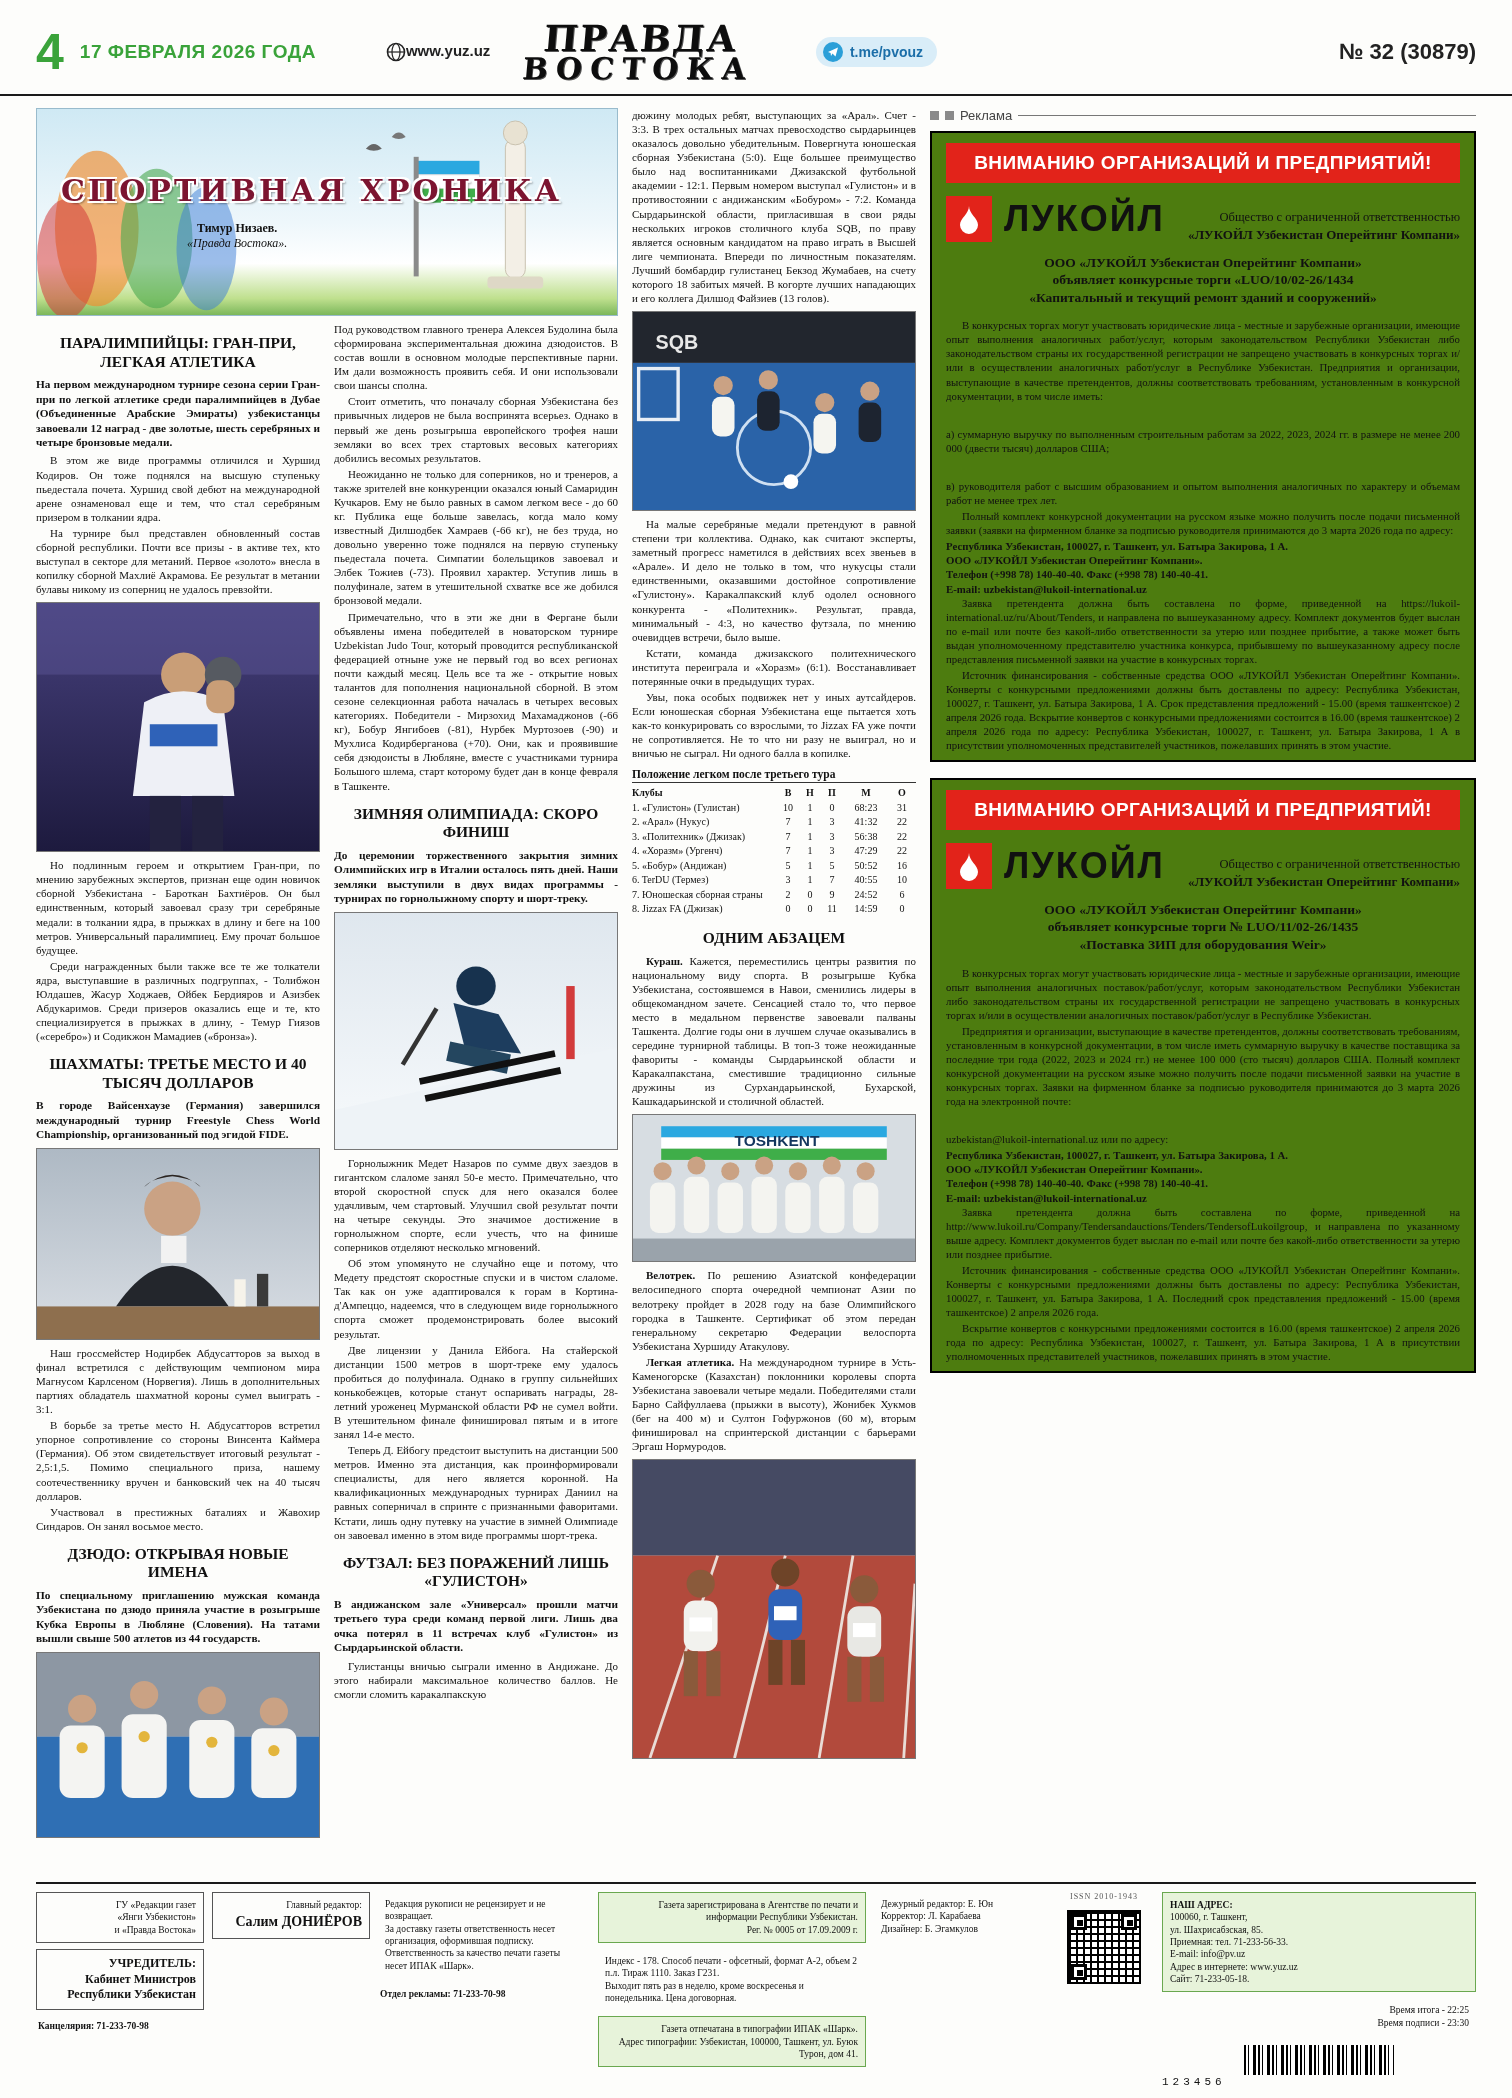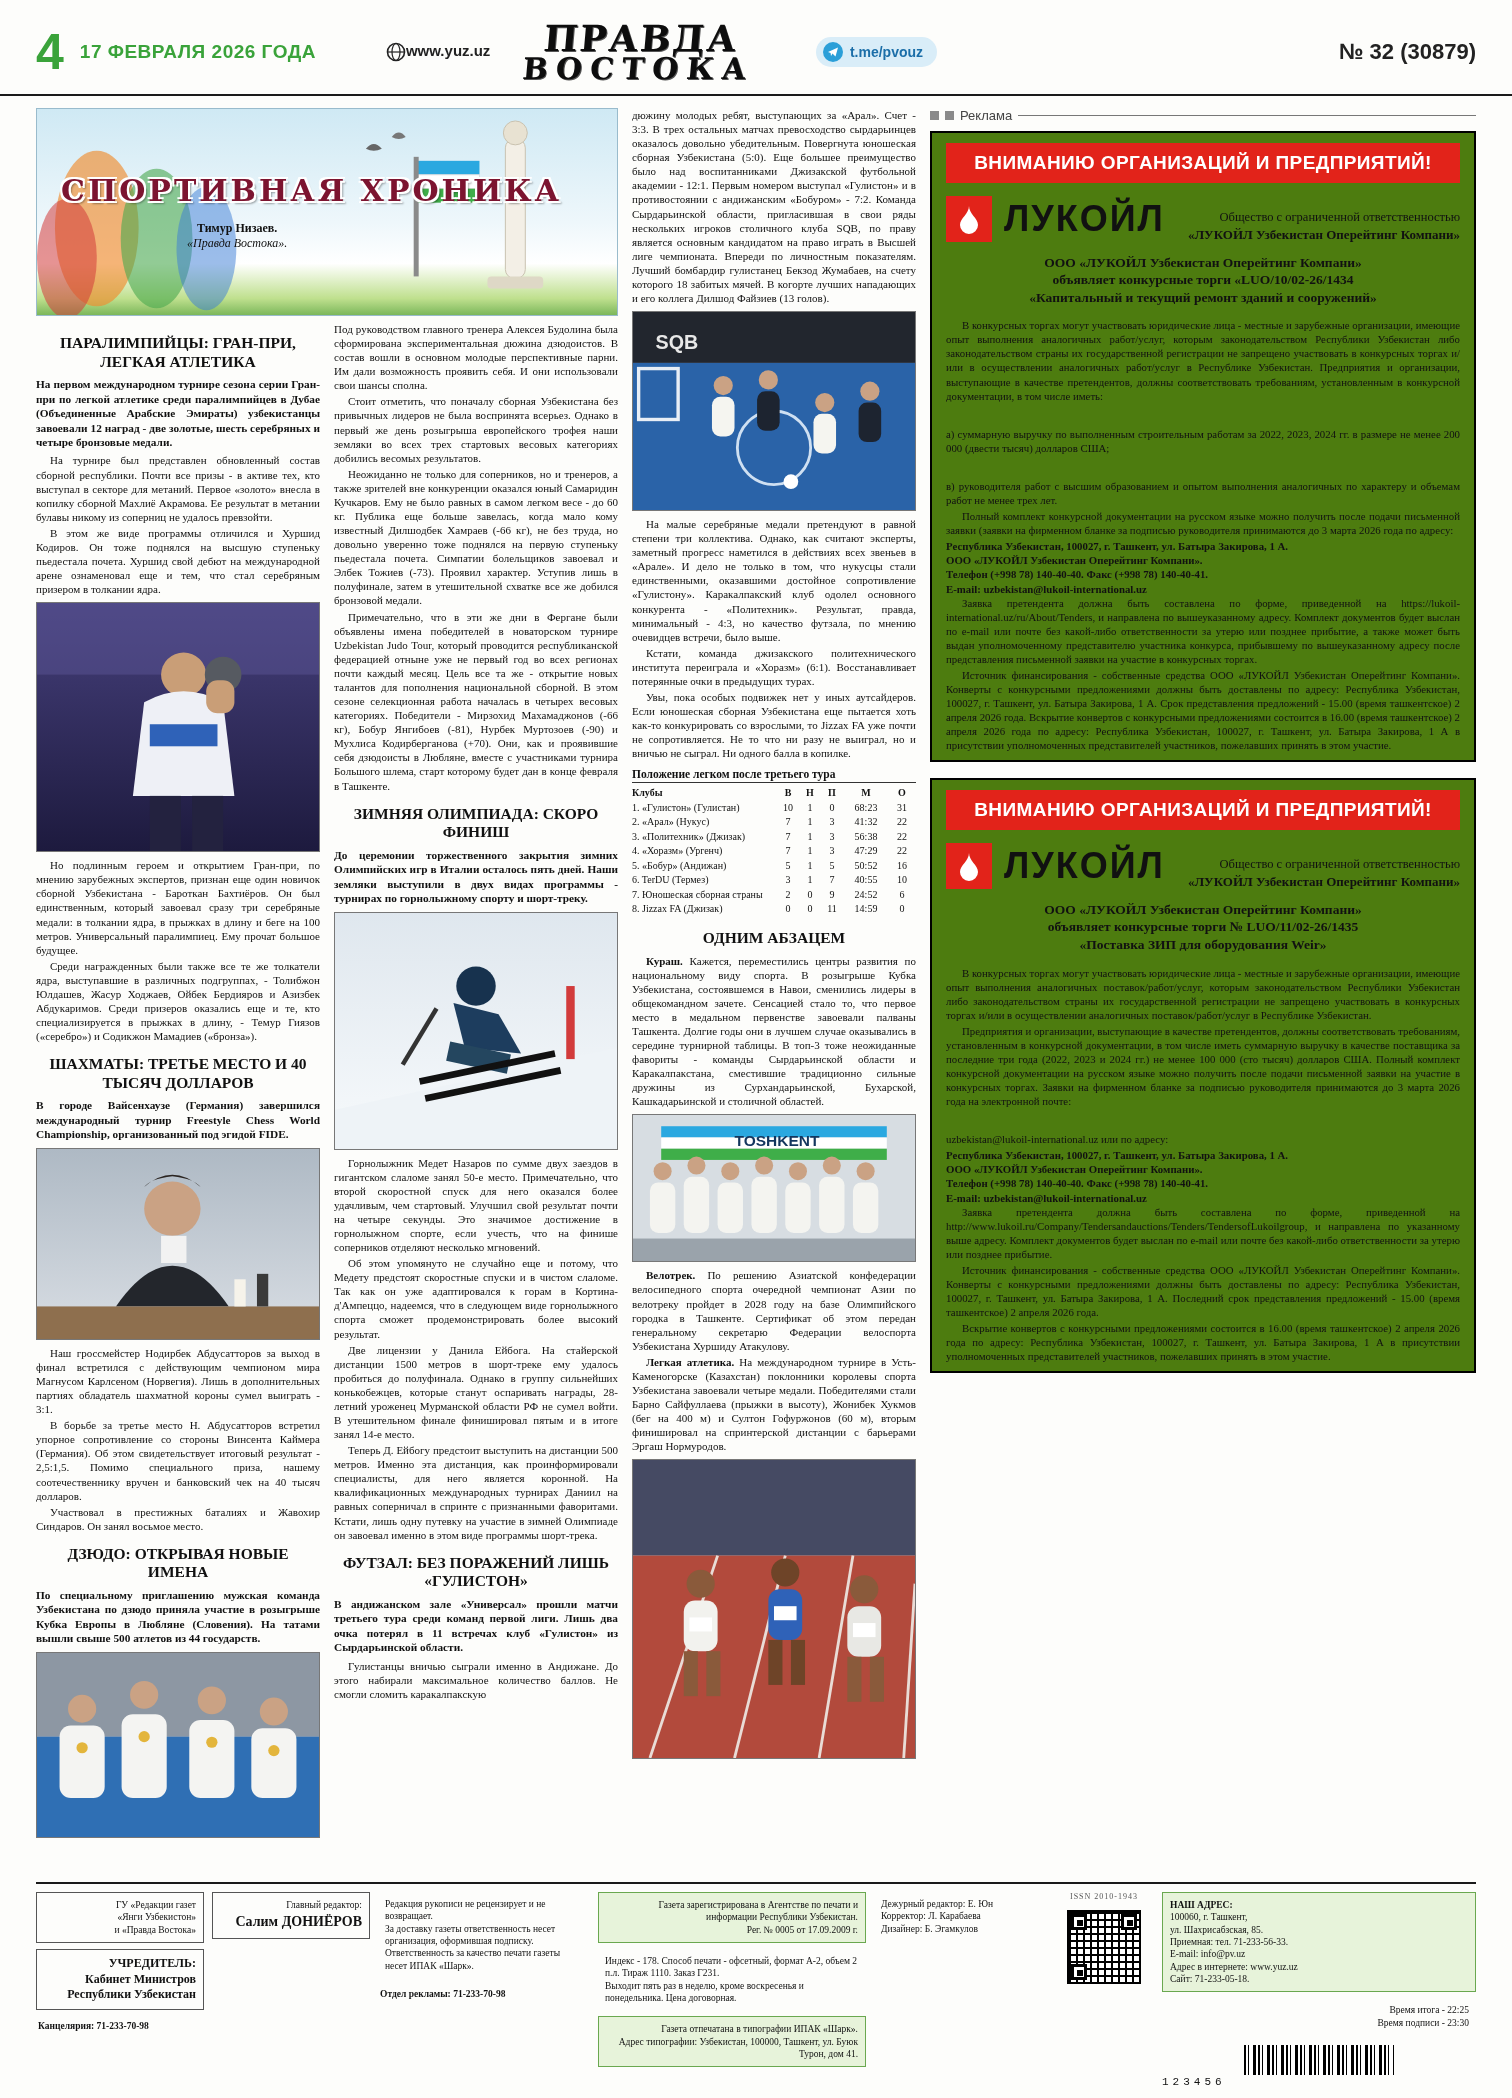--- a/index.html
+++ b/index.html
@@ -140,22 +140,22 @@
             <div>Тимур Низаев.</div>
             <i>«Правда Востока».</i>
           </div>
         </div>
 
         <div class="cols12in">
 
           <div class="col">
             <div class="h">ПАРАЛИМПИЙЦЫ: ГРАН-ПРИ, ЛЕГКАЯ АТЛЕТИКА</div>
             <div class="lead">На первом международном турнире сезона серии Гран-при по легкой атлетике среди паралимпийцев в Дубае (Объединенные Арабские Эмираты) узбекистанцы завоевали 12 наград - две золотые, шесть серебряных и четыре бронзовые медали.</div>
+            <p class="p">В этом же виде программы отличился и Хуршид Кодиров. Он тоже поднялся на высшую ступеньку пьедестала почета. Хуршид свой дебют на международной арене ознаменовал еще и тем, что стал серебряным призером в толкании ядра.</p>
             <p class="p">На турнире был представлен обновленный состав сборной республики. Почти все призы - в активе тех, кто выступал в секторе для метаний. Первое «золото» внесла в копилку сборной Махлиё Акрамова. Ее результат в метании булавы никому из соперниц не удалось превзойти.</p>
-            <p class="p">В этом же виде программы отличился и Хуршид Кодиров. Он тоже поднялся на высшую ступеньку пьедестала почета. Хуршид свой дебют на международной арене ознаменовал еще и тем, что стал серебряным призером в толкании ядра.</p>
             <div class="photo" style="height:250px">
               <svg viewBox="0 0 100 90" preserveAspectRatio="none">
                 <defs>
                     <linearGradient id="gsp" x1="0" y1="0" x2="0" y2="1">
                       <stop offset="0" stop-color="#46407c"></stop>
                       <stop offset="1" stop-color="#1d1a3e"></stop>
                     </linearGradient>
                   </defs>
                 <rect width="100" height="90" fill="url(#gsp)"></rect>
                 <rect x="0" y="0" width="100" height="26" fill="#5a5494" opacity=".5"></rect>

